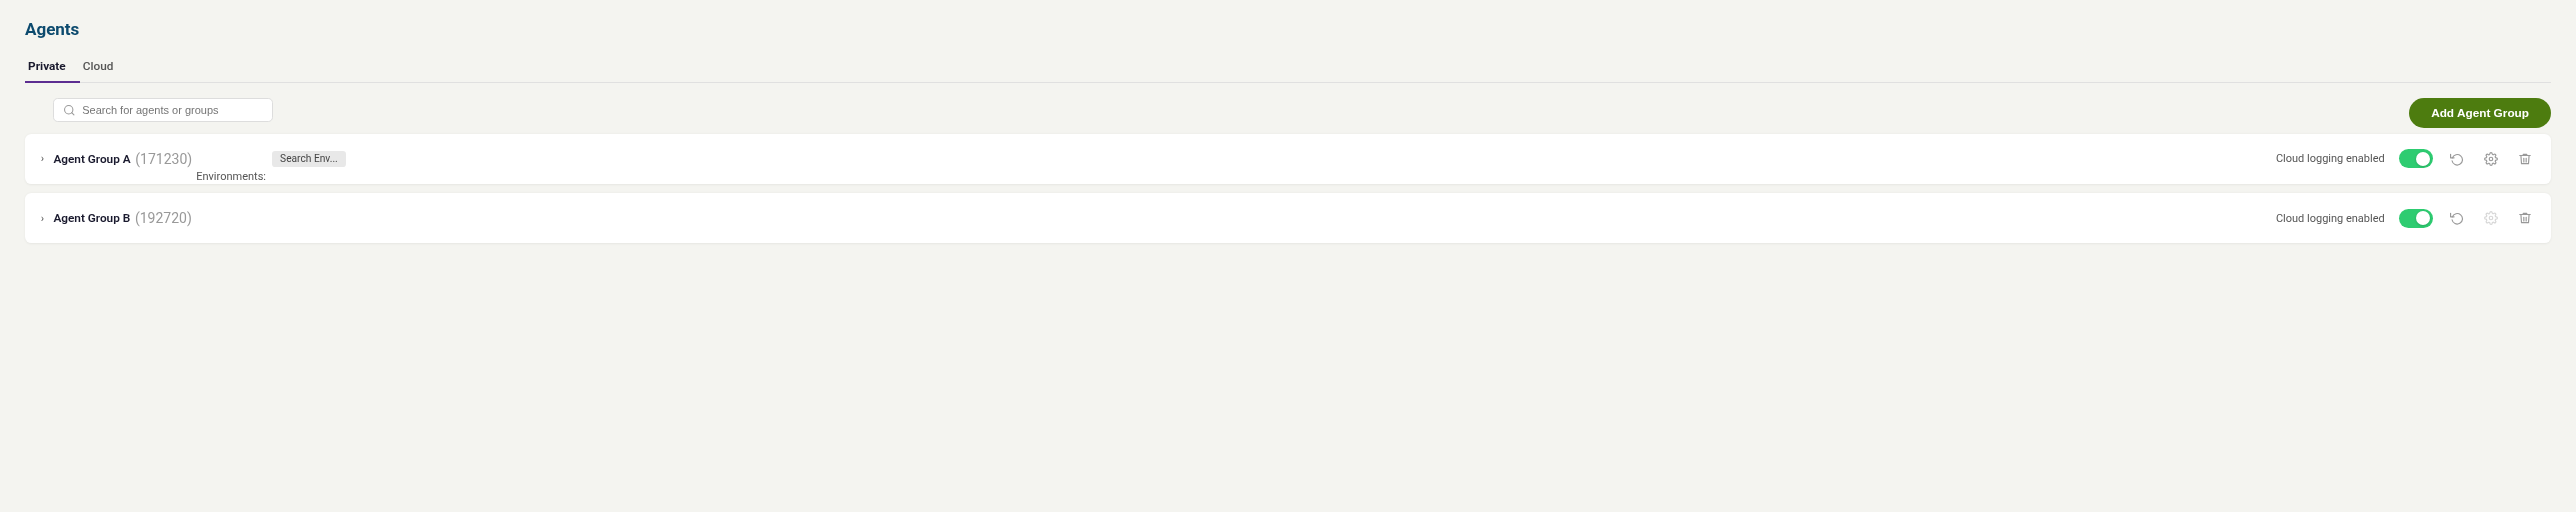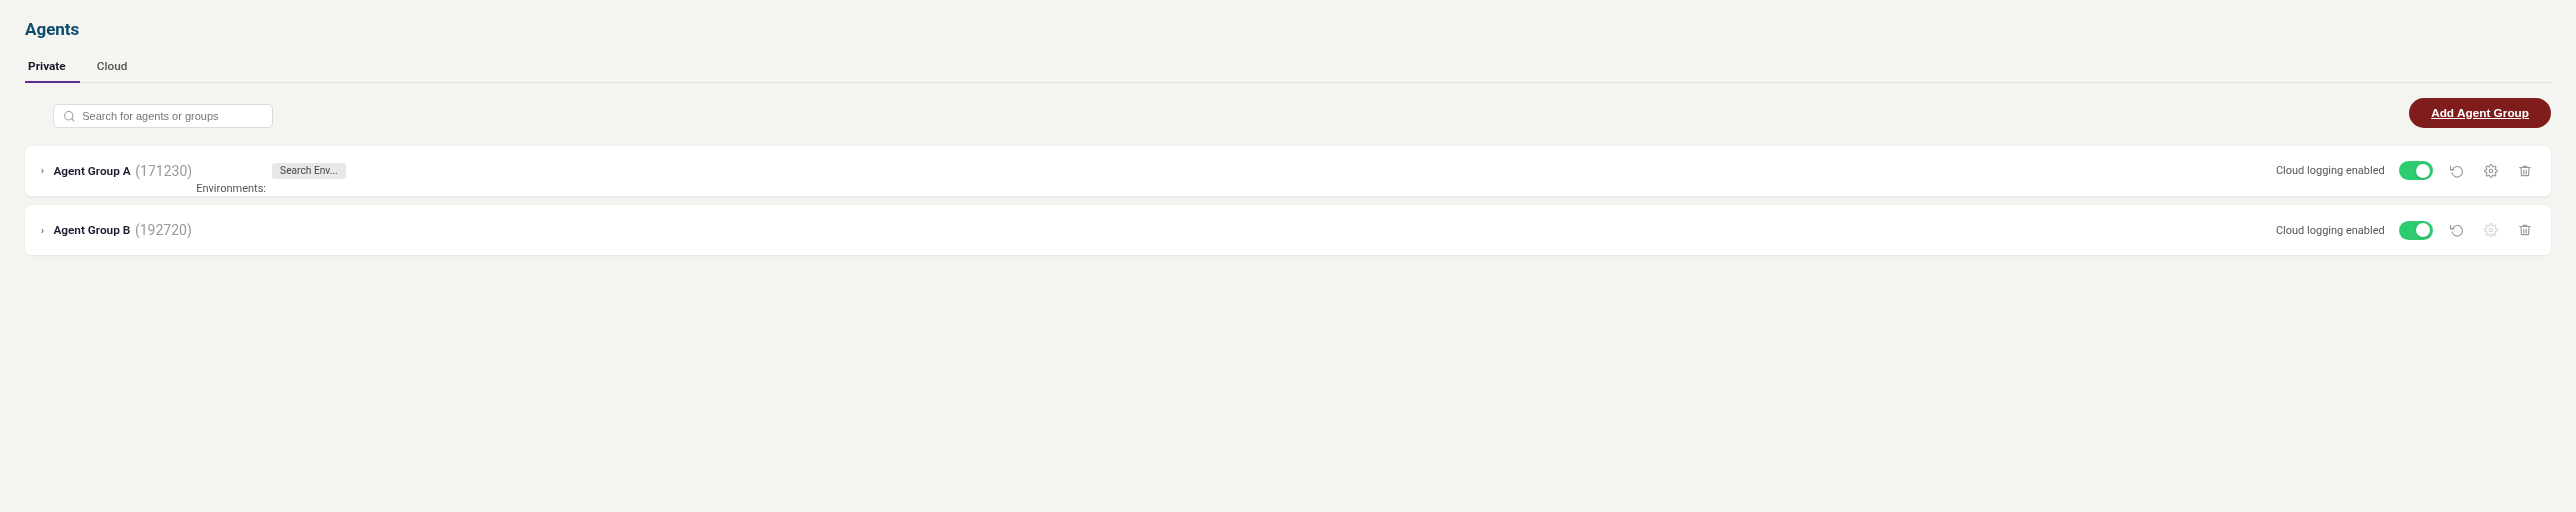--- a/index.html
+++ b/index.html
@@ -13,21 +13,21 @@
 
     .page-title {
       font-size: 17px;
       font-weight: 700;
       color: #0c4a6e;
       margin-bottom: 14px;
     }
 
     .tabs {
       display: flex;
-      gap: 14px;
+      gap: 0;
       border-bottom: 1.6px solid #e0e0e0;
       margin-bottom: 15.7px;
     }
 
     .tab {
       padding: 6.3px 14px 7.8px 3.1px;
       font-size: 11.8px;
       font-weight: 500;
       color: #555;
       cursor: pointer;
@@ -37,23 +37,23 @@
     }
 
     .tab.active {
       color: #1a1a2e;
       font-weight: 700;
       border-bottom: 2.4px solid #5c2d91;
     }
 
     .toolbar {
       display: flex;
-      align-items: flex-end;
+      align-items: flex-start;
       justify-content: space-between;
-      margin-bottom: 18px;
+      margin-bottom: 6px;
       padding-left: 28px;
     }
 
     .search-wrapper {
       display: flex;
       align-items: center;
       background: #fff;
       border: 0.8px solid #ddd;
       border-radius: 4.7px;
       padding: 4.7px 9.4px;
@@ -69,30 +69,29 @@
     .search-input {
       border: none;
       outline: none;
       font-size: 11px;
       color: #666;
       background: transparent;
       width: 100%;
     }
 
     .add-group-btn {
-      background: #7f1d1d;
+      background: #4d7c0f;
       color: #fff;
       border: none;
       border-radius: 19px;
       padding: 7.8px 22px;
       font-size: 11.8px;
       font-weight: 600;
       cursor: pointer;
       white-space: nowrap;
-      text-decoration: underline;
     }
 
     .agent-group-row {
       background: #fff;
       border-radius: 6.3px;
       margin-bottom: 9.4px;
       padding: 0 15.7px;
       display: flex;
       align-items: center;
       min-height: 50px;

